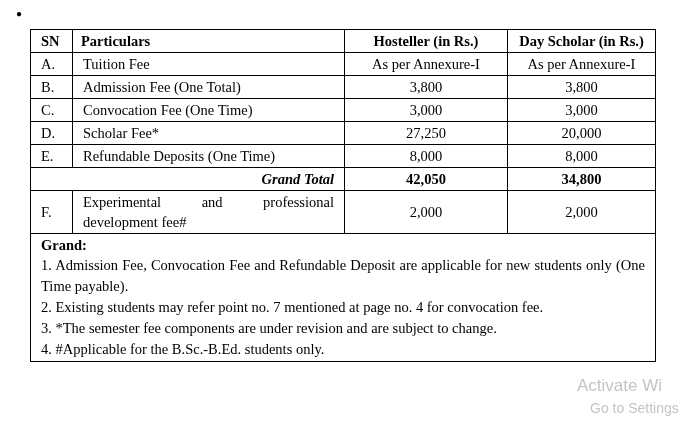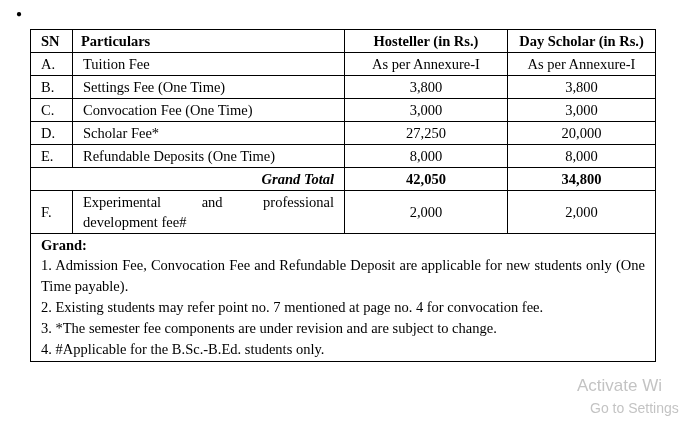--- a/index.html
+++ b/index.html
@@ -94,21 +94,21 @@
   </thead>
   <tbody>
     <tr>
       <td class="al">A.</td>
       <td class="al par">Tuition Fee</td>
       <td class="ac">As per Annexure-I</td>
       <td class="ac">As per Annexure-I</td>
     </tr>
     <tr>
       <td class="al">B.</td>
-      <td class="al par">Settings Fee (One Time)</td>
+      <td class="al par">Admission Fee (One Total)</td>
       <td class="ac">3,800</td>
       <td class="ac">3,800</td>
     </tr>
     <tr>
       <td class="al">C.</td>
       <td class="al par">Convocation Fee (One Time)</td>
       <td class="ac">3,000</td>
       <td class="ac">3,000</td>
     </tr>
     <tr>

